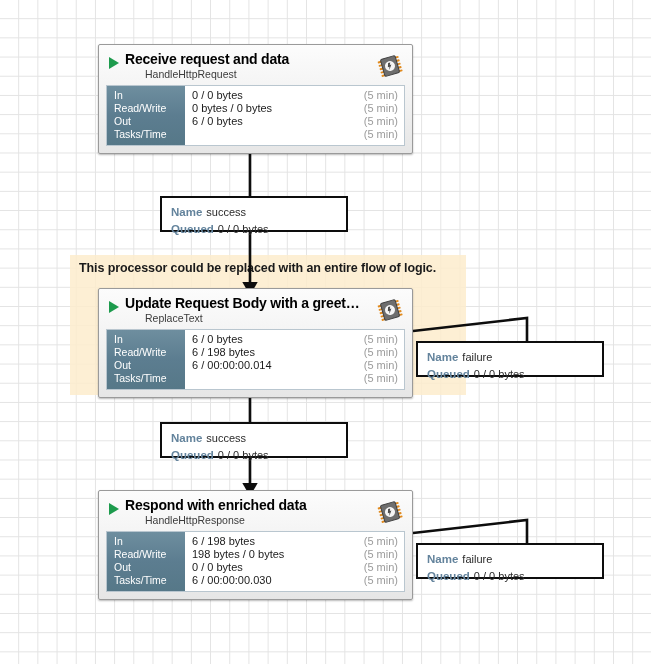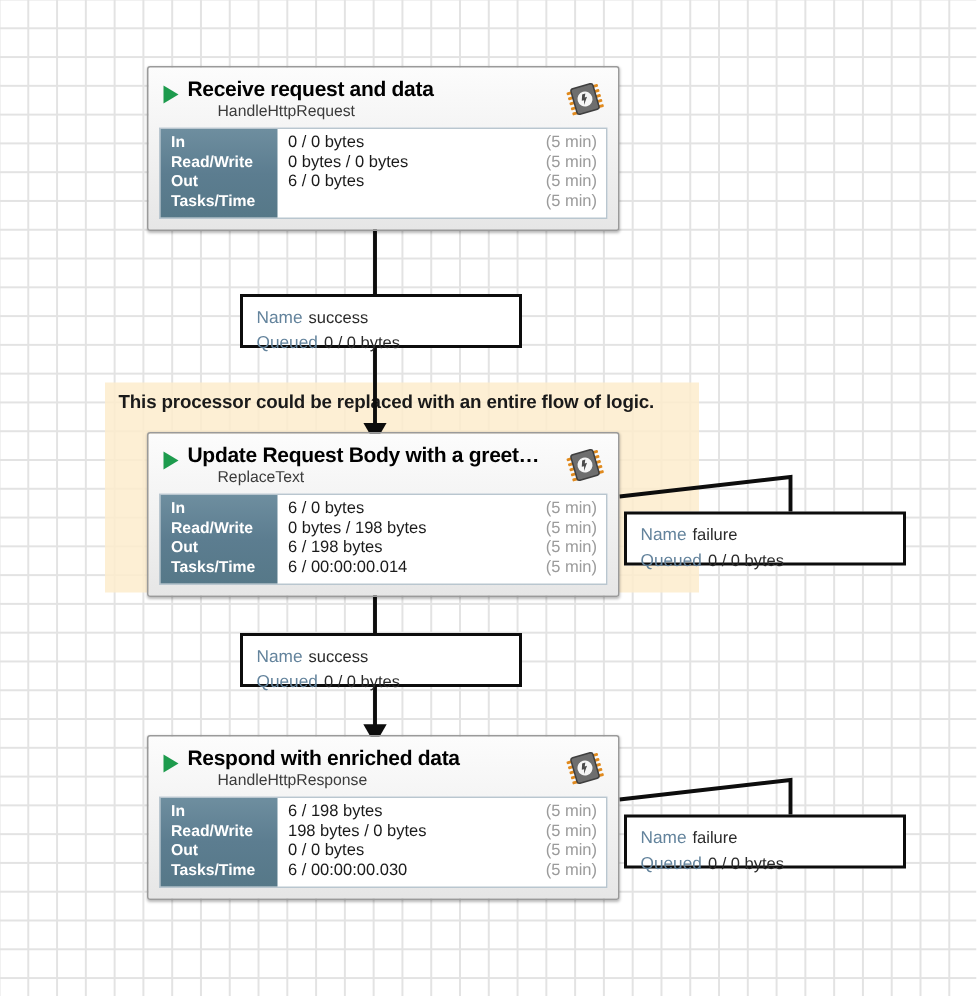--- a/index.html
+++ b/index.html
@@ -103,21 +103,21 @@
   }
   .stats-labels {
     width: 78px;
     flex: 0 0 78px;
     background: linear-gradient(to bottom, #6e8e9f 0%, #5c7d90 50%, #567888 100%);
     padding: 3px 0 4px 7px;
     box-sizing: border-box;
   }
   .stats-labels div {
     font-size: 10.5px;
-    font-weight: bold;
+    font-weight: normal;
     color: #ffffff;
     line-height: 13px;
     white-space: nowrap;
   }
   .stats-values {
     flex: 1 1 auto;
     position: relative;
     padding: 3px 0 4px 7px;
     box-sizing: border-box;
   }
@@ -147,21 +147,21 @@
     border: 2px solid #0d0d0d;
     background: #ffffff;
     padding: 5px 0 5px 9px;
   }
   .conn-row {
     line-height: 15px;
     white-space: nowrap;
   }
   .conn-key {
     font-size: 11.5px;
-    font-weight: normal;
+    font-weight: bold;
     color: #63839c;
     margin-top: 32px;
   }
   .conn-val {
     font-size: 11px;
     color: #2a2a2a;
     margin-left: 4px;
   }
 
   
@@ -289,21 +289,20 @@
     </div>
     <div class="proc-stats">
       <div class="stats-labels">
         <div>In</div>
         <div>Read/Write</div>
         <div>Out</div>
         <div>Tasks/Time</div>
       </div>
       <div class="stats-values">
         <div>6 / 0 bytes</div>
-        <div>0 bytes / 198 bytes</div>
         <div>6 / 198 bytes</div>
         <div>6 / 00:00:00.014</div>
         <div class="stats-times">
           <div>(5 min)</div>
           <div>(5 min)</div>
           <div>(5 min)</div>
           <div>(5 min)</div>
         </div>
       </div>
     </div>

